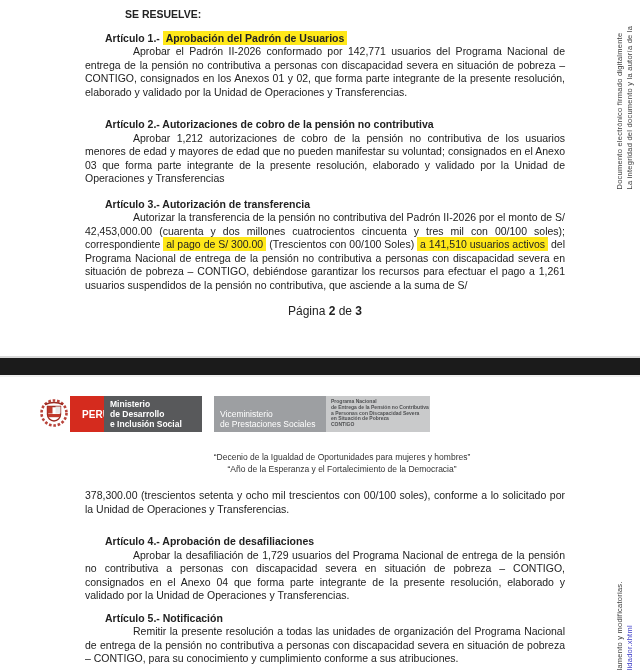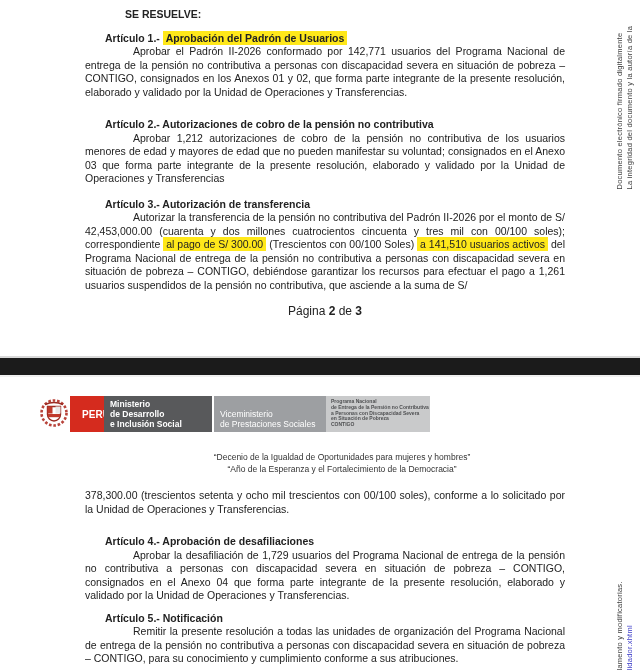--- a/index.html
+++ b/index.html
@@ -42,21 +42,21 @@
   
   .header-row { position: absolute; top: 19px; left: 40px; height: 36px; }
   .hdr-box { position: absolute; top: 0; height: 36px; box-sizing: border-box; }
   .coat { position: absolute; left: 0; top: -2px; }
   .peru-box {
     left: 30px; width: 52px;
     display: flex; align-items: center; justify-content: center;
     color: #ffffff; font-weight: bold; font-size: 10px;
   }
   .ministry-box {
-    left: 64px; width: 108px; background: #58595b; color: #ffffff;
+    left: 64px; width: 98px; background: #58595b; color: #ffffff;
     font-size: 8.5px; line-height: 10px; font-weight: bold;
     padding: 3px 0 0 6px;
   }
   .vice-box {
     left: 174px; width: 120px; background: #9d9fa2; color: #ffffff;
     font-size: 8.5px; line-height: 10px;
     padding: 13px 0 0 6px;
   }
   .program-box {
     left: 286px; width: 104px; background: #c9cacb; color: #4f5052;

